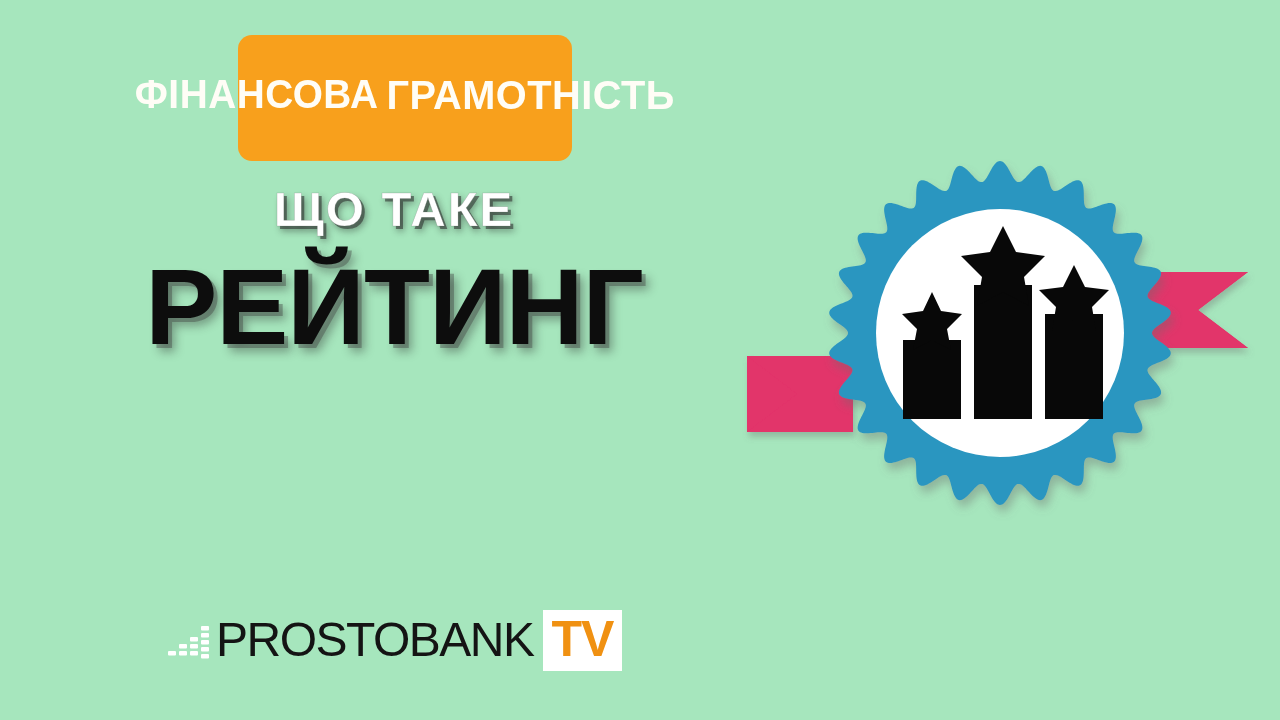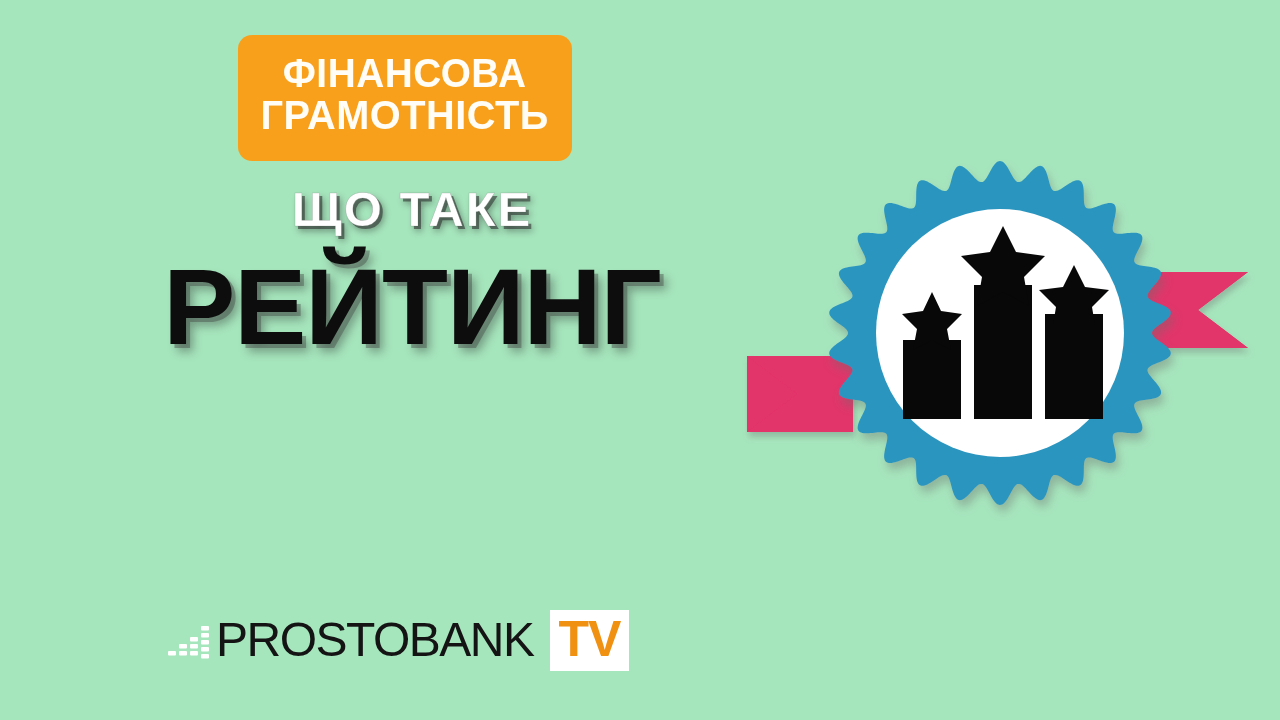--- a/index.html
+++ b/index.html
@@ -12,39 +12,39 @@
 
   #stage { position:absolute; inset:0; background:#a6e6bd; }
 
   
   #category-badge {
     position:absolute;
     left:238px; top:35px;
     width:334px; height:126px;
     background:#f8a01c;
     border-radius:14px;
-    display:flex; flex-direction:column;
+    display:flex; flex-direction:row;
     align-items:center; justify-content:center;
     padding:4px 10px 10px;
   }
   #category-badge .cat-line {
     color:#fffdf6;
     font-weight:bold;
     font-size:40px;
     line-height:1.04;
     letter-spacing:0.5px;
     white-space:nowrap;
     text-align:center;
     font-stretch:condensed;
     transform:scaleX(0.97);
   }
   #category-badge .cat-line.l2 { font-size:41px; }
 
   
-  #headline { position:absolute; left:18px; top:185px; width:752px;padding-left:36px; }
+  #headline { position:absolute; left:0; top:185px; width:752px;padding-left:36px; }
 
   #kicker {
     text-align:center;
     color:#ffffff;
     font-weight:bold;
     font-size:49px;
     letter-spacing:2px;
     line-height:1;
     text-shadow:
       3px 3px 0 rgba(40,40,40,0.55),
@@ -95,21 +95,21 @@
     font-family:"Liberation Sans", sans-serif;
   }
   #tv-chip {
     background:#ffffff;
     color:#f09112;
     font-size:50px;
     font-weight:bold;
     letter-spacing:-1px;
     line-height:1;
     padding:4px 9px 7px 9px;
-    margin-left:16px;
+    margin-left:9px;
   }
 </style>
 </head>
 <body>
 
 <div id="stage">
 
   <div id="category-badge">
     <div class="cat-line l1">ФІНАНСОВА</div>
     <div class="cat-line l2">ГРАМОТНІСТЬ</div>

